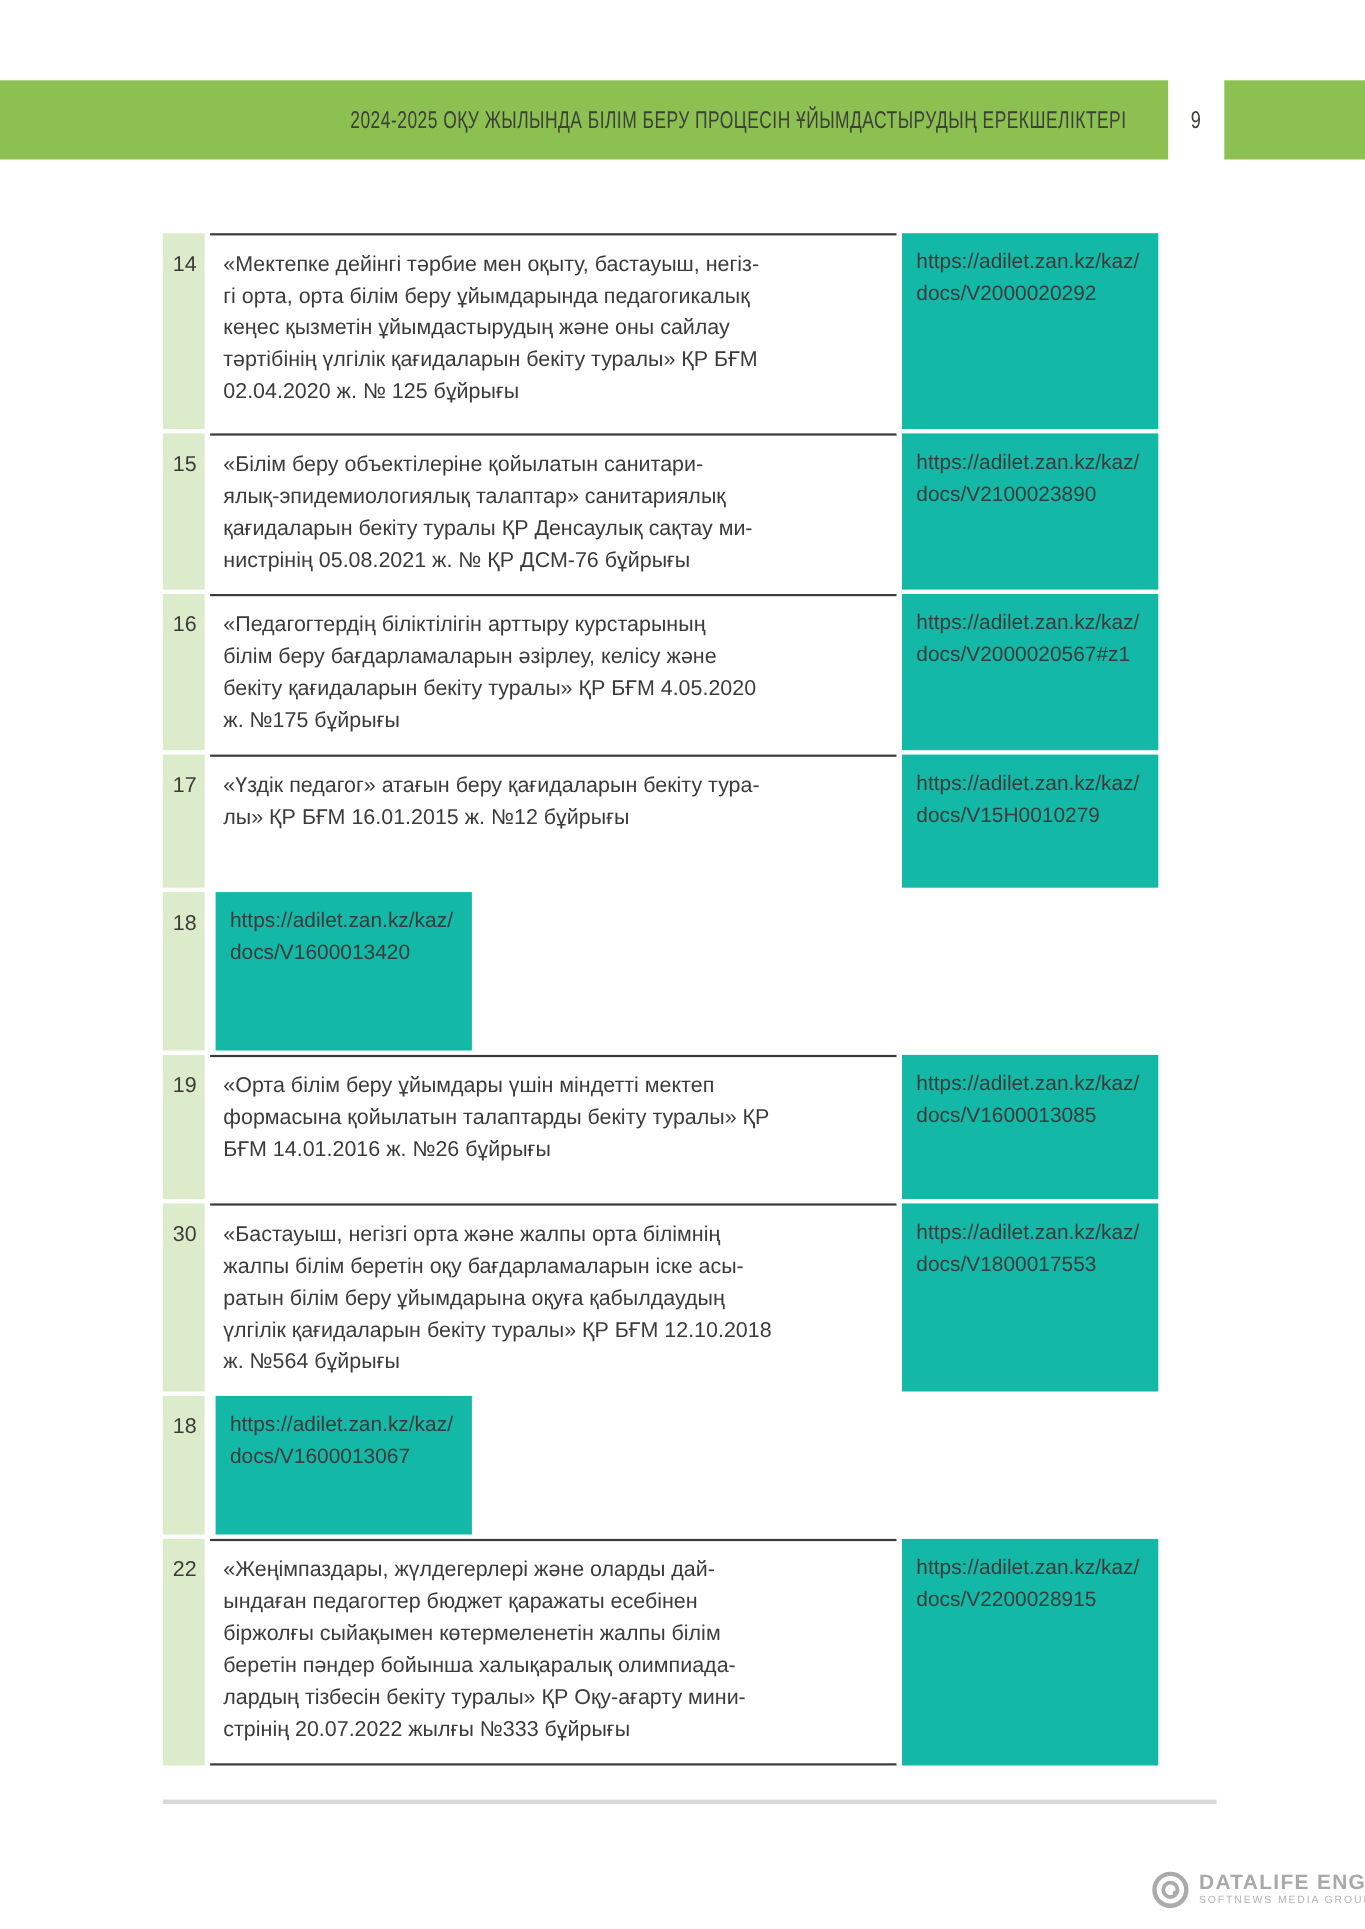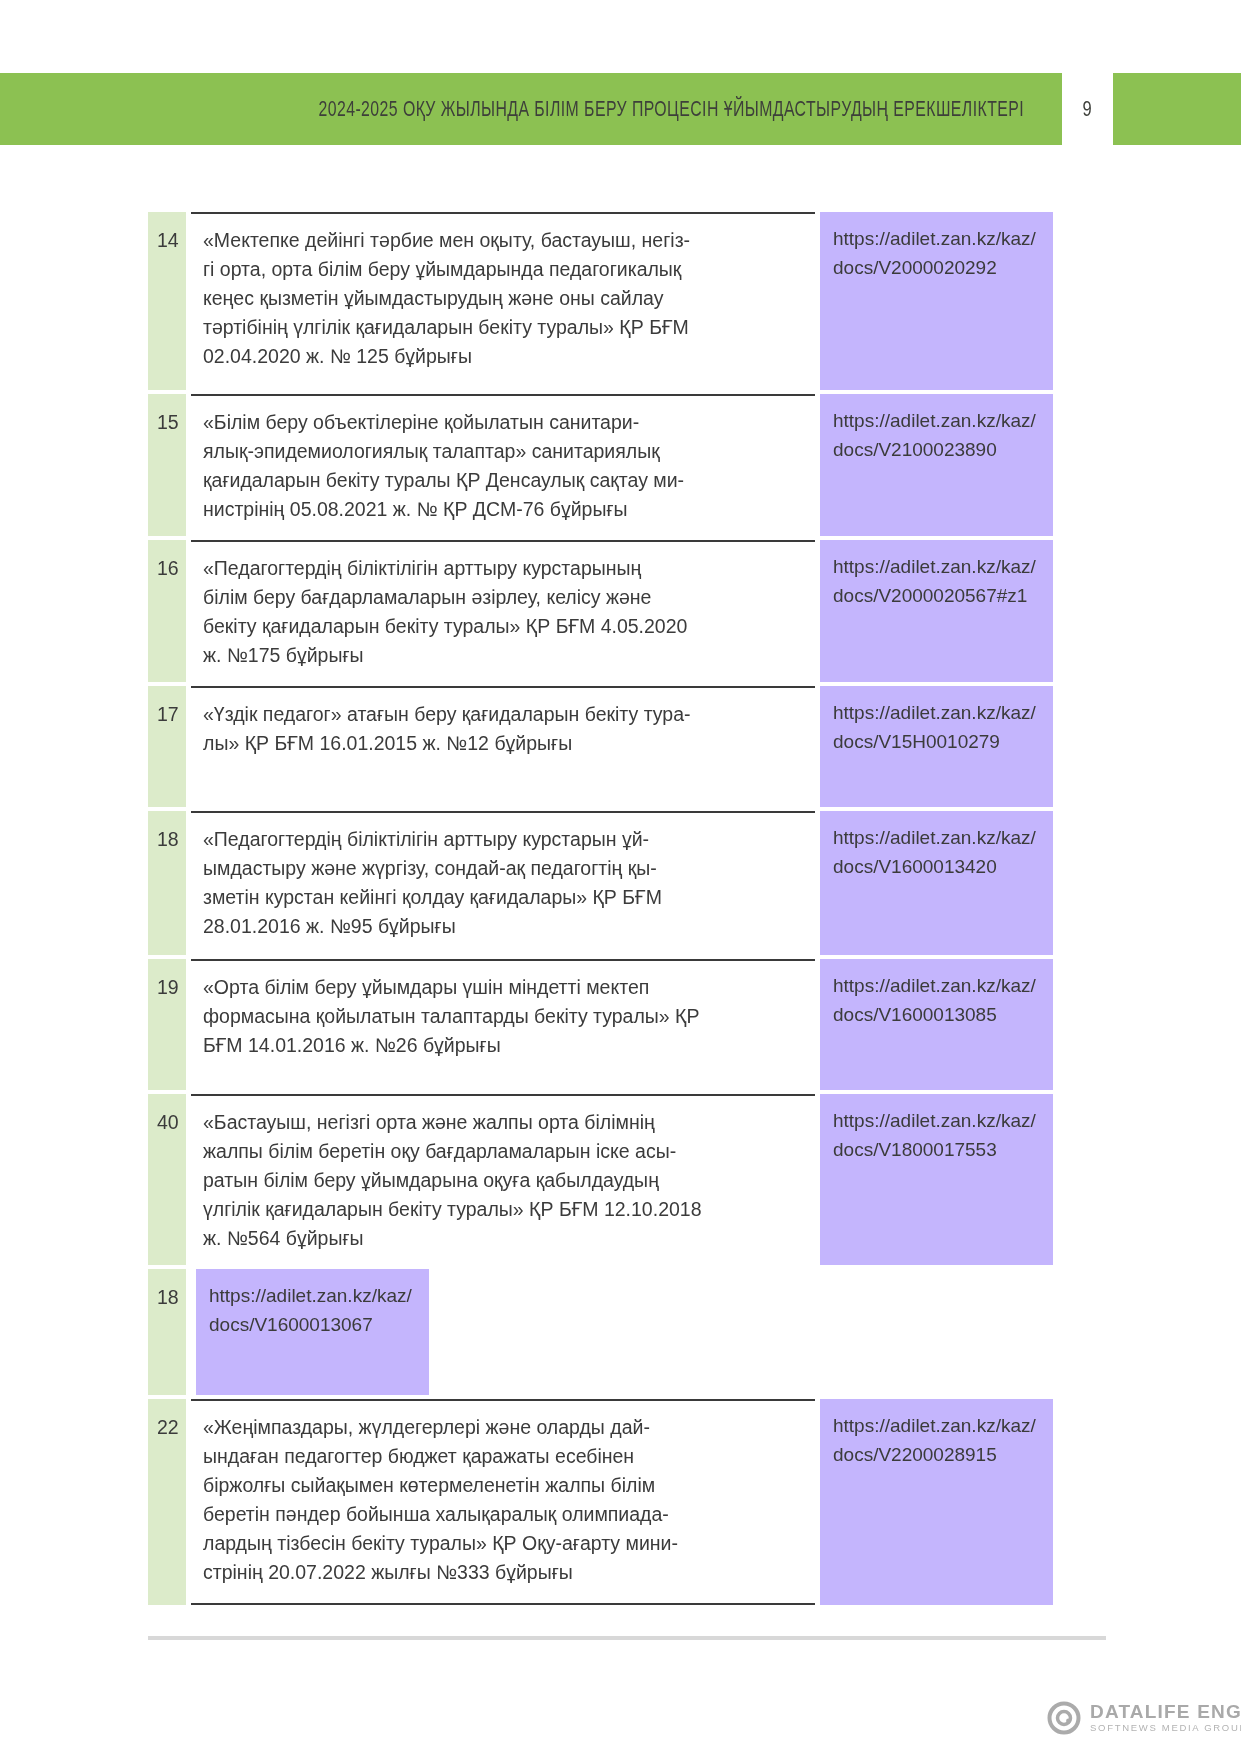--- a/index.html
+++ b/index.html
@@ -77,21 +77,21 @@
     font-size: 19.5px;
     line-height: 29px;
     white-space: pre-line;
     color: #3b3b3b;
   }
   .t-row:last-child .cell-text { border-bottom: 2px solid #3a3a3a; }
   .t-row:last-child .cell-num,
   .t-row:last-child .cell-url { margin-bottom: 0; }
   .cell-url {
     width: 233px;
-    background: #c4b5fd;
+    background: #14b8a6;
     box-sizing: border-box;
     margin-left: 5px;
     margin-bottom: 4px;
     padding: 12px 10px 0 13px;
     font-size: 19px;
     line-height: 29px;
     white-space: pre-line;
     color: #3b3b3b;
   }
 
@@ -175,39 +175,35 @@
     <div class="t-row" style="min-height:125px">
       <div class="cell-num">17</div>
       <div class="cell-text">«Үздік педагог» атағын беру қағидаларын бекіту тура-
 лы» ҚР БҒМ 16.01.2015 ж. №12 бұйрығы</div>
       <div class="cell-url">https://adilet.zan.kz/kaz/
 docs/V15H0010279</div>
     </div>
 
     <div class="t-row" style="min-height:148px">
       <div class="cell-num">18</div>
-      <div class="cell-text">«Педагогтердің біліктілігін арттыру курстарын ұй-
-ымдастыру және жүргізу, сондай-ақ педагогтің қы-
-зметін курстан кейінгі қолдау қағидалары» ҚР БҒМ
-28.01.2016 ж. №95 бұйрығы</div>
       <div class="cell-url">https://adilet.zan.kz/kaz/
 docs/V1600013420</div>
     </div>
 
     <div class="t-row" style="min-height:135px">
       <div class="cell-num">19</div>
       <div class="cell-text">«Орта білім беру ұйымдары үшін міндетті мектеп
 формасына қойылатын талаптарды бекіту туралы» ҚР
 БҒМ 14.01.2016 ж. №26 бұйрығы</div>
       <div class="cell-url">https://adilet.zan.kz/kaz/
 docs/V1600013085</div>
     </div>
 
     <div class="t-row" style="min-height:172px">
-      <div class="cell-num">40</div>
+      <div class="cell-num">30</div>
       <div class="cell-text">«Бастауыш, негізгі орта және жалпы орта білімнің
 жалпы білім беретін оқу бағдарламаларын іске асы-
 ратын білім беру ұйымдарына оқуға қабылдаудың
 үлгілік қағидаларын бекіту туралы» ҚР БҒМ 12.10.2018
 ж. №564 бұйрығы</div>
       <div class="cell-url">https://adilet.zan.kz/kaz/
 docs/V1800017553</div>
     </div>
 
     <div class="t-row" style="min-height:130px">

